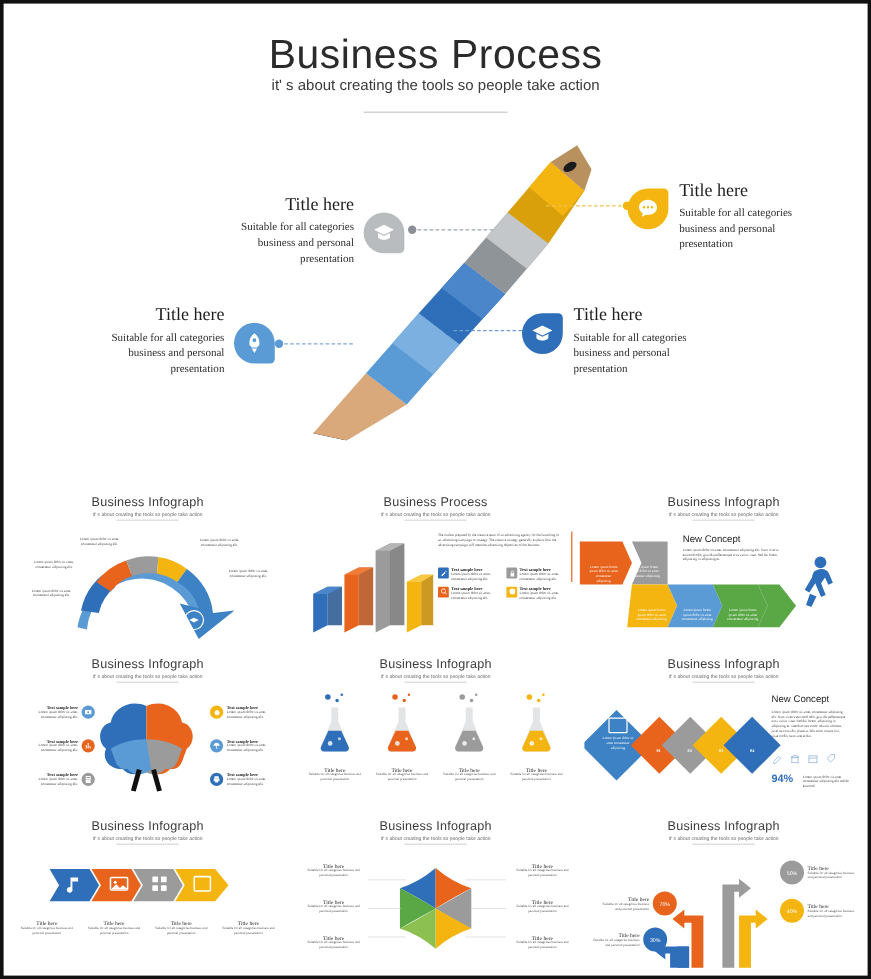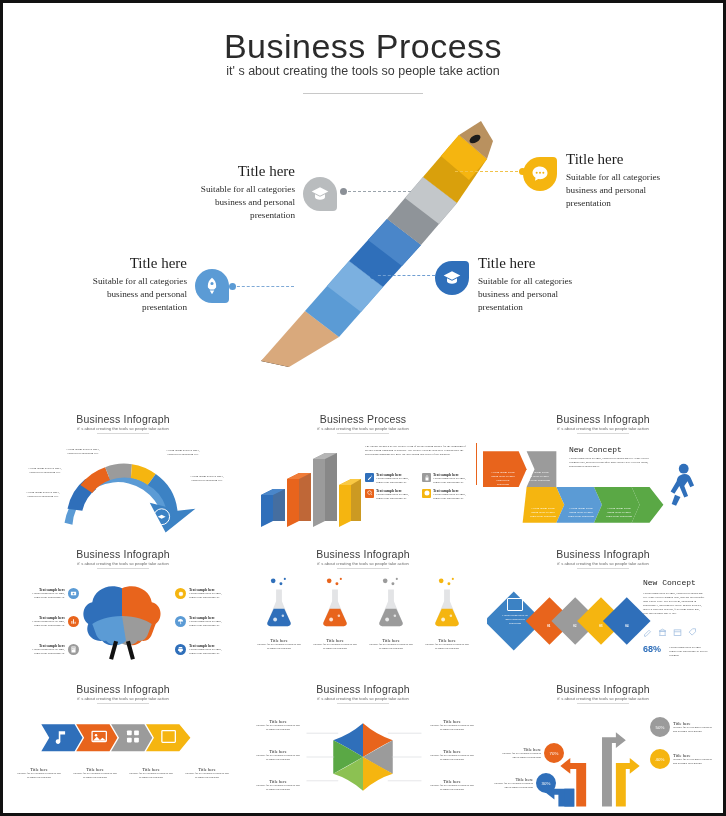--- a/index.html
+++ b/index.html
@@ -56,21 +56,21 @@
         display:grid;grid-template-columns:repeat(3,1fr);grid-auto-rows:135px;}
   .thumb{position:relative;padding:6px 8px 0 8px;box-sizing:border-box;}
   .t-head{text-align:center;}
   .t-title{font-size:10.5px;color:#3c3c3c;font-weight:400;letter-spacing:.2px;text-align:center;}
   .t-sub{font-size:4.2px;color:#6a6a6a;margin-top:1px;}
   .t-rule{width:52px;height:1px;background:#d8d8d8;margin:2px auto 0 auto;}
   .t-body{position:relative;height:100px;margin-top:3px;}
 
   .tiny{font-family:"Liberation Serif",serif;font-size:2.9px;color:#3b3b3b;line-height:1.35;}
   .tiny-b{font-family:"Liberation Serif",serif;font-size:3.6px;color:#1f1f1f;font-weight:bold;}
-  .nc{font-family:Liberation Mono, monospace;font-size:8px;color:#1f1f1f;}
+  .nc{font-family:Liberation Sans, sans-serif;font-size:8px;color:#1f1f1f;}
   .lbl-t{font-family:"Liberation Serif",serif;font-size:4.6px;color:#1f1f1f;}
   .lbl-d{font-family:"Liberation Serif",serif;font-size:2.8px;color:#444;line-height:1.35;}
 
   .ico-c{border-radius:50%;display:flex;align-items:center;justify-content:center;}
   .ico-c svg{fill:#fff;}
   .pct{font-size:9px;color:#2f6fba;font-weight:bold;font-family:"Liberation Sans",sans-serif;}
 </style>
 </head>
 <body>
 
@@ -483,21 +483,21 @@
               <path d="M3 9h18M5 9v10M19 9v10M3 20h18M12 3 3 8h18z"></path>
             </svg>
           <svg viewBox="0 0 24 24" width="9" height="9" fill="none" stroke="#2f6fba" stroke-width="2">
               <rect x="3" y="5" width="18" height="15"></rect>
               <path d="M3 10h18"></path>
             </svg>
           <svg viewBox="0 0 24 24" width="9" height="9" fill="none" stroke="#2f6fba" stroke-width="2">
               <path d="M3 11 12 2h8v8l-9 9z"></path>
             </svg>
         </div>
-        <div class="pct" style="position:absolute;left:152px;top:72px;">68%</div>
+        <div class="pct" style="position:absolute;left:152px;top:72px;">94%</div>
         <div class="tiny" style="position:absolute;left:178px;top:74px;width:40px;">Lorem ipsum dolor sit amet consectetur adipiscing elit sed do eiusmod</div>
       </div>
     </div>
 
     <div class="thumb">
       <div class="t-head">
         <div class="t-title">Business Infograph</div>
         <div class="t-sub">it'  s about creating the tools so people take action</div>
         <div class="t-rule"></div>
       </div>

